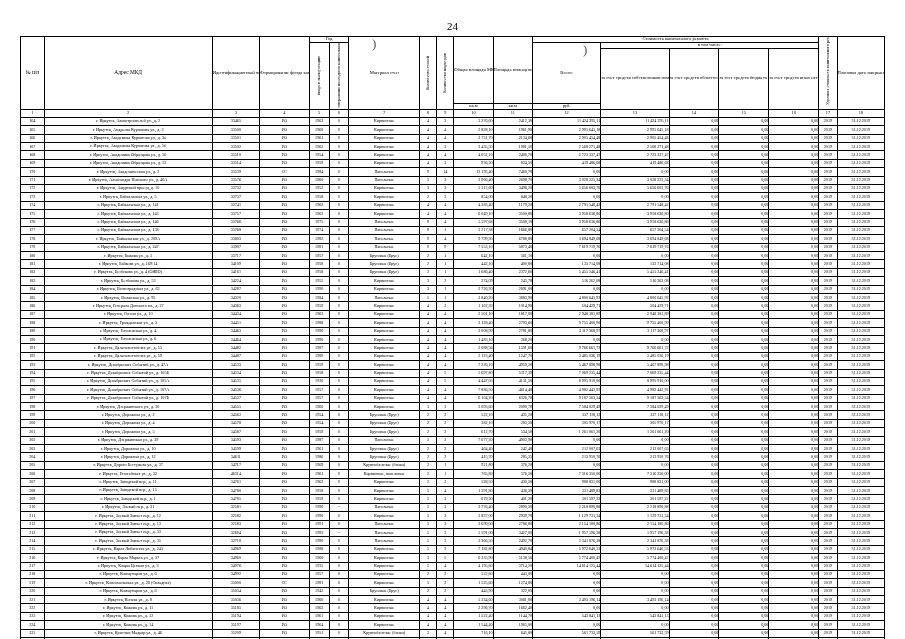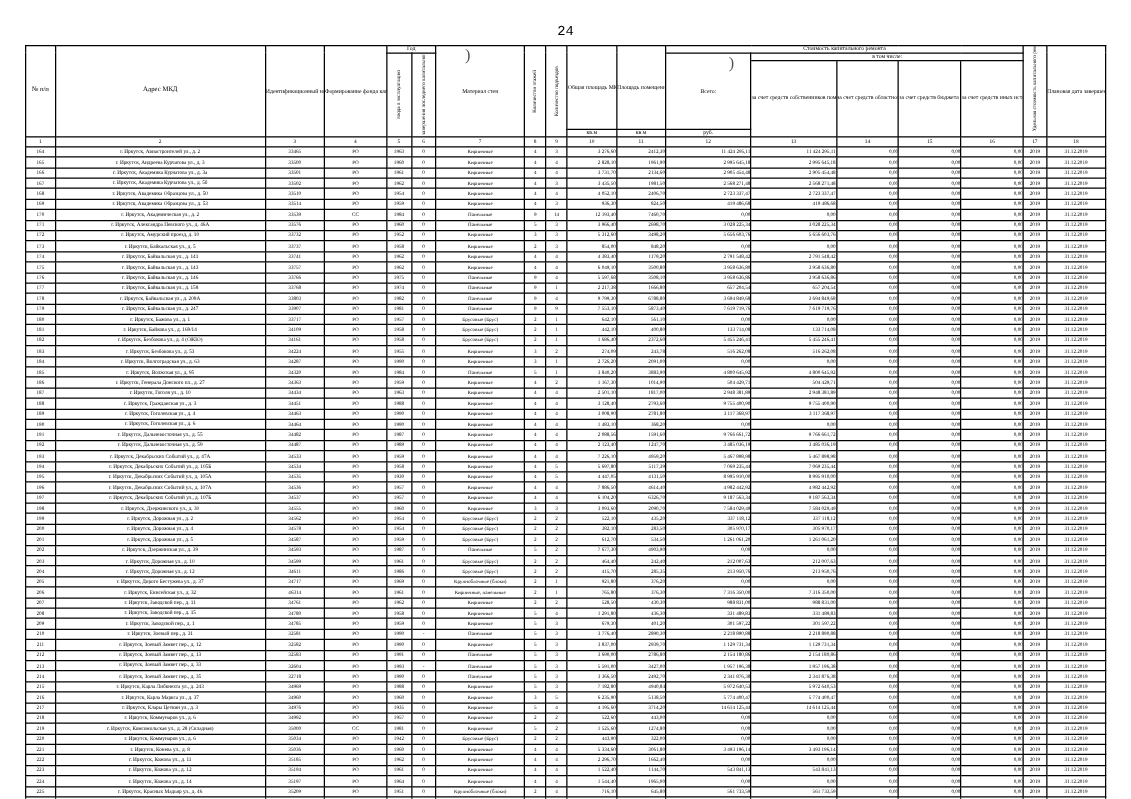--- a/index.html
+++ b/index.html
@@ -19,21 +19,21 @@
     width: 905px;
     height: 639px;
     box-sizing: border-box;
     padding: 0;
   }
   .page-number {
     text-align: center;
     font-size: 11px;
     margin-top: 20px;
     margin-bottom: 4px;
-    font-family: Liberation Mono, monospace;
+    font-family: Liberation Serif, serif;
   }
   .paren-left {
     position: absolute;
     left: 372px;
     top: 16px;
     font-size: 13px;
     color: #555;
   }
   .paren-right {
     position: absolute;

